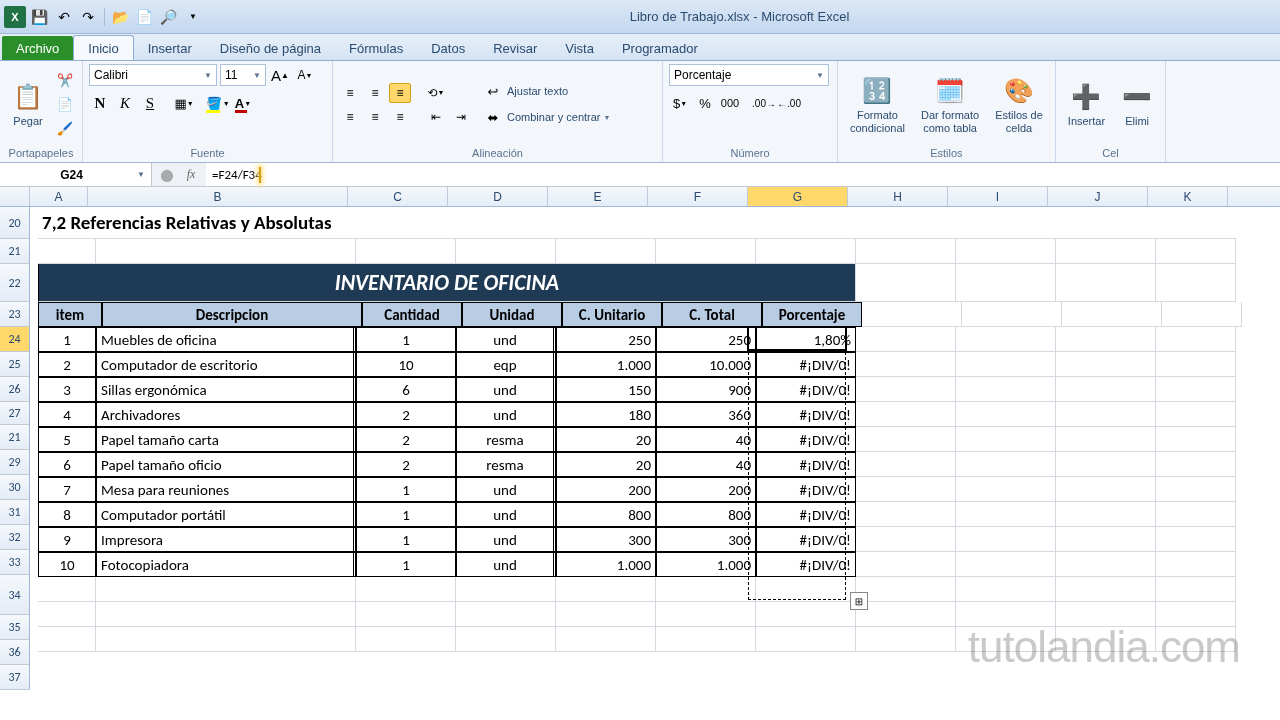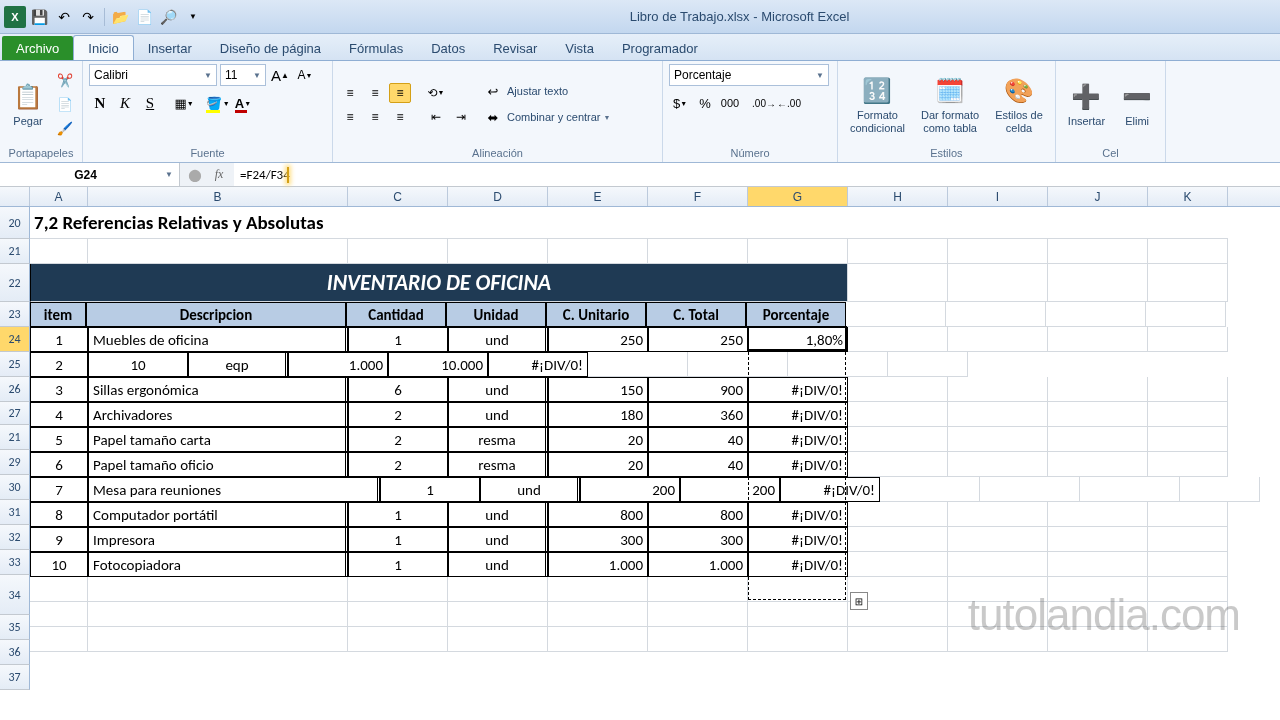--- a/index.html
+++ b/index.html
@@ -34,54 +34,54 @@
 
 .font-row { display: flex; gap: 3px; align-items: center; }
 .combo { height: 22px; border: 1px solid #abc0da; background: #fff; display: flex; align-items: center; padding: 0 4px; font-size: 12px; cursor: pointer; }
 .combo .dd { margin-left: auto; color: #5a728e; font-size: 8px; padding-left:4px; }
 
 .align-btn { width: 22px; height: 20px; border: 1px solid transparent; display:flex; align-items:center; justify-content:center; cursor:pointer; border-radius:2px; }
 .align-btn.active-hl { background: #ffd86b; border: 1px solid #d4a017; }
 
 
 .formula-row { height: 24px; display: flex; align-items: stretch; border-bottom: 1px solid #c3c9d0; background: #eef2f7; }
-.name-box { width: 180px; border-right: 1px solid #c3c9d0; display: flex; align-items: center; padding: 0 6px; background: #fff; position:relative; }
+.name-box { width: 152px; border-right: 1px solid #c3c9d0; display: flex; align-items: center; padding: 0 6px; background: #fff; position:relative; }
 .name-box .ddarrow { color:#5a728e; font-size:8px; margin-left:auto; }
 .name-box-text { font-weight: bold; width:100%; text-align:center; }
 .fx-btns { display:flex; align-items:center; padding: 0 6px; gap:6px; }
 .fx-btn { width:18px; height:18px; display:flex; align-items:center; justify-content:center; cursor:pointer; color:#666; font-size:12px; }
 .formula-bar { flex: 1; display: flex; align-items: center; padding: 0 6px; background: #fff; font-size: 13px; font-family: Calibri, sans-serif; }
 .formula-cursor { display:inline-block; width:2px; height:16px; background:#d4a017; box-shadow:0 0 4px 2px rgba(255,216,107,.8); margin-left:-3px; vertical-align:middle; }
 
 
 .col-headers { height: 20px; display: flex; background: linear-gradient(#f5f8fc,#e4ecf6); border-bottom: 1px solid #9fb8d6; }
 .corner { width: 30px; border-right: 1px solid #bccadc; background: linear-gradient(#f5f8fc,#e4ecf6); }
 .ch { border-right: 1px solid #bccadc; display: flex; align-items: center; justify-content: center; color: #2b4b6f; font-size: 12px; }
 .ch.active-col { background: #ffd86b; }
 
 
 .grid-area { display: flex; font-family: Calibri, Arial, sans-serif; font-size: 15px; color: #000; }
 .row-headers { display: flex; flex-direction: column; }
 .rh { width: 30px; border-right: 1px solid #9fb8d6; border-bottom: 1px solid #c3c9d0; background: linear-gradient(#f5f8fc,#e4ecf6); display: flex; align-items: center; justify-content: center; color: #2b4b6f; font-size: 12px; }
 .rh.active-row { background: #ffd86b; }
 
 .cells { position: relative; }
-.row { display: flex; }
+.row { display: flex; margin-left: 8px; }
 .cell { border-right: 1px solid #d4d9df; border-bottom: 1px solid #d4d9df; height: 25px; display: flex; align-items: center; padding: 0 4px; overflow: hidden; white-space: nowrap; }
 
 
 .tbl-title-cell { background: #1f3a54; color: #fff; font-weight: bold; font-size: 22px; justify-content: center; height: 38px; font-style: italic; }
 .tbl-header { background: #b8cce4; font-weight: bold; border: 1px solid #000; justify-content: center; }
 .tbl-body { border: 1px solid #000; }
 .doc-title { font-weight: bold; font-size: 19px; }
 
 .sel-outline { position: absolute; border: 2px solid #000; pointer-events: none; }
 .marching { position:absolute; border:1px dashed #000; pointer-events:none; }
 
-.watermark { position: absolute; right: 40px; top: 590px; font-size: 44px; color: rgba(100,100,100,.35); font-family: Arial; letter-spacing:-1px; }
+.watermark { position: absolute; right: 40px; top: 622px; font-size: 44px; color: rgba(100,100,100,.35); font-family: Arial; letter-spacing:-1px; }
 </style>
 </head>
 <body>
 
 <div class="titlebar">
   <div class="qat">
     <div class="excel-icon">X</div>
     <div class="qat-icon">💾</div>
     <div class="qat-icon">↶</div>
     <div class="qat-icon">↷</div>
@@ -316,21 +316,21 @@
         <div class="cell" style="width: 80px; height: 25px;"></div>
       </div>
       <div class="row">
         <div class="cell tbl-title-cell" style="width: 818px; height: 38px; border-left: 1px solid rgb(0, 0, 0);">INVENTARIO DE OFICINA</div>
         <div class="cell" style="width: 100px; height: 38px;"></div>
         <div class="cell" style="width: 100px; height: 38px;"></div>
         <div class="cell" style="width: 100px; height: 38px;"></div>
         <div class="cell" style="width: 80px; height: 38px;"></div>
       </div>
       <div class="row">
-        <div class="cell tbl-header" style="width: 56px; height: 25px; border-left: 1px solid rgb(0, 0, 0);">item</div>
+        <div class="cell tbl-header" style="width: 64px; height: 25px; border-left: 1px solid rgb(0, 0, 0);">item</div>
         <div class="cell tbl-header" style="width: 260px; height: 25px;">Descripcion</div>
         <div class="cell tbl-header" style="width: 100px; height: 25px;">Cantidad</div>
         <div class="cell tbl-header" style="width: 100px; height: 25px;">Unidad</div>
         <div class="cell tbl-header" style="width: 100px; height: 25px;">C. Unitario</div>
         <div class="cell tbl-header" style="width: 100px; height: 25px;">C. Total</div>
         <div class="cell tbl-header" style="width: 100px; height: 25px;">Porcentaje</div>
         <div class="cell" style="width: 100px; height: 25px;"></div>
         <div class="cell" style="width: 100px; height: 25px;"></div>
         <div class="cell" style="width: 100px; height: 25px;"></div>
         <div class="cell" style="width: 80px; height: 25px;"></div>
@@ -343,20 +343,21 @@
         <div class="cell tbl-body" style="width: 100px; height: 25px; justify-content: flex-end;">250</div>
         <div class="cell tbl-body" style="width: 100px; height: 25px; justify-content: flex-end;">250</div>
         <div class="cell tbl-body" style="width: 100px; height: 25px; justify-content: flex-end;">1,80%</div>
         <div class="cell" style="width: 100px; height: 25px;"></div>
         <div class="cell" style="width: 100px; height: 25px;"></div>
         <div class="cell" style="width: 100px; height: 25px;"></div>
         <div class="cell" style="width: 80px; height: 25px;"></div>
       </div>
       <div class="row">
         <div class="cell tbl-body" style="width: 58px; height: 25px; justify-content: center; border-left: 1px solid rgb(0, 0, 0);">2</div>
+        <div class="cell tbl-body" style="width: 260px; height: 25px; justify-content: flex-start; border-right: 3px double rgb(0, 0, 0);">Computador de escritorio</div>
         <div class="cell tbl-body" style="width: 100px; height: 25px; justify-content: center;">10</div>
         <div class="cell tbl-body" style="width: 100px; height: 25px; justify-content: center; border-right: 3px double rgb(0, 0, 0);">eqp</div>
         <div class="cell tbl-body" style="width: 100px; height: 25px; justify-content: flex-end;">1.000</div>
         <div class="cell tbl-body" style="width: 100px; height: 25px; justify-content: flex-end;">10.000</div>
         <div class="cell tbl-body" style="width: 100px; height: 25px; justify-content: flex-end;">#¡DIV/0!</div>
         <div class="cell" style="width: 100px; height: 25px;"></div>
         <div class="cell" style="width: 100px; height: 25px;"></div>
         <div class="cell" style="width: 100px; height: 25px;"></div>
         <div class="cell" style="width: 80px; height: 25px;"></div>
       </div>
@@ -407,21 +408,21 @@
         <div class="cell tbl-body" style="width: 100px; height: 25px; justify-content: flex-end;">20</div>
         <div class="cell tbl-body" style="width: 100px; height: 25px; justify-content: flex-end;">40</div>
         <div class="cell tbl-body" style="width: 100px; height: 25px; justify-content: flex-end;">#¡DIV/0!</div>
         <div class="cell" style="width: 100px; height: 25px;"></div>
         <div class="cell" style="width: 100px; height: 25px;"></div>
         <div class="cell" style="width: 100px; height: 25px;"></div>
         <div class="cell" style="width: 80px; height: 25px;"></div>
       </div>
       <div class="row">
         <div class="cell tbl-body" style="width: 58px; height: 25px; justify-content: center; border-left: 1px solid rgb(0, 0, 0);">7</div>
-        <div class="cell tbl-body" style="width: 292px; height: 25px; justify-content: flex-start; border-right: 3px double rgb(0, 0, 0);">Mesa para reuniones</div>
+        <div class="cell tbl-body" style="width: 260px; height: 25px; justify-content: flex-start; border-right: 3px double rgb(0, 0, 0);">Mesa para reuniones</div>
         <div class="cell tbl-body" style="width: 100px; height: 25px; justify-content: center;">1</div>
         <div class="cell tbl-body" style="width: 100px; height: 25px; justify-content: center; border-right: 3px double rgb(0, 0, 0);">und</div>
         <div class="cell tbl-body" style="width: 100px; height: 25px; justify-content: flex-end;">200</div>
         <div class="cell tbl-body" style="width: 100px; height: 25px; justify-content: flex-end;">200</div>
         <div class="cell tbl-body" style="width: 100px; height: 25px; justify-content: flex-end;">#¡DIV/0!</div>
         <div class="cell" style="width: 100px; height: 25px;"></div>
         <div class="cell" style="width: 100px; height: 25px;"></div>
         <div class="cell" style="width: 100px; height: 25px;"></div>
         <div class="cell" style="width: 80px; height: 25px;"></div>
       </div>

